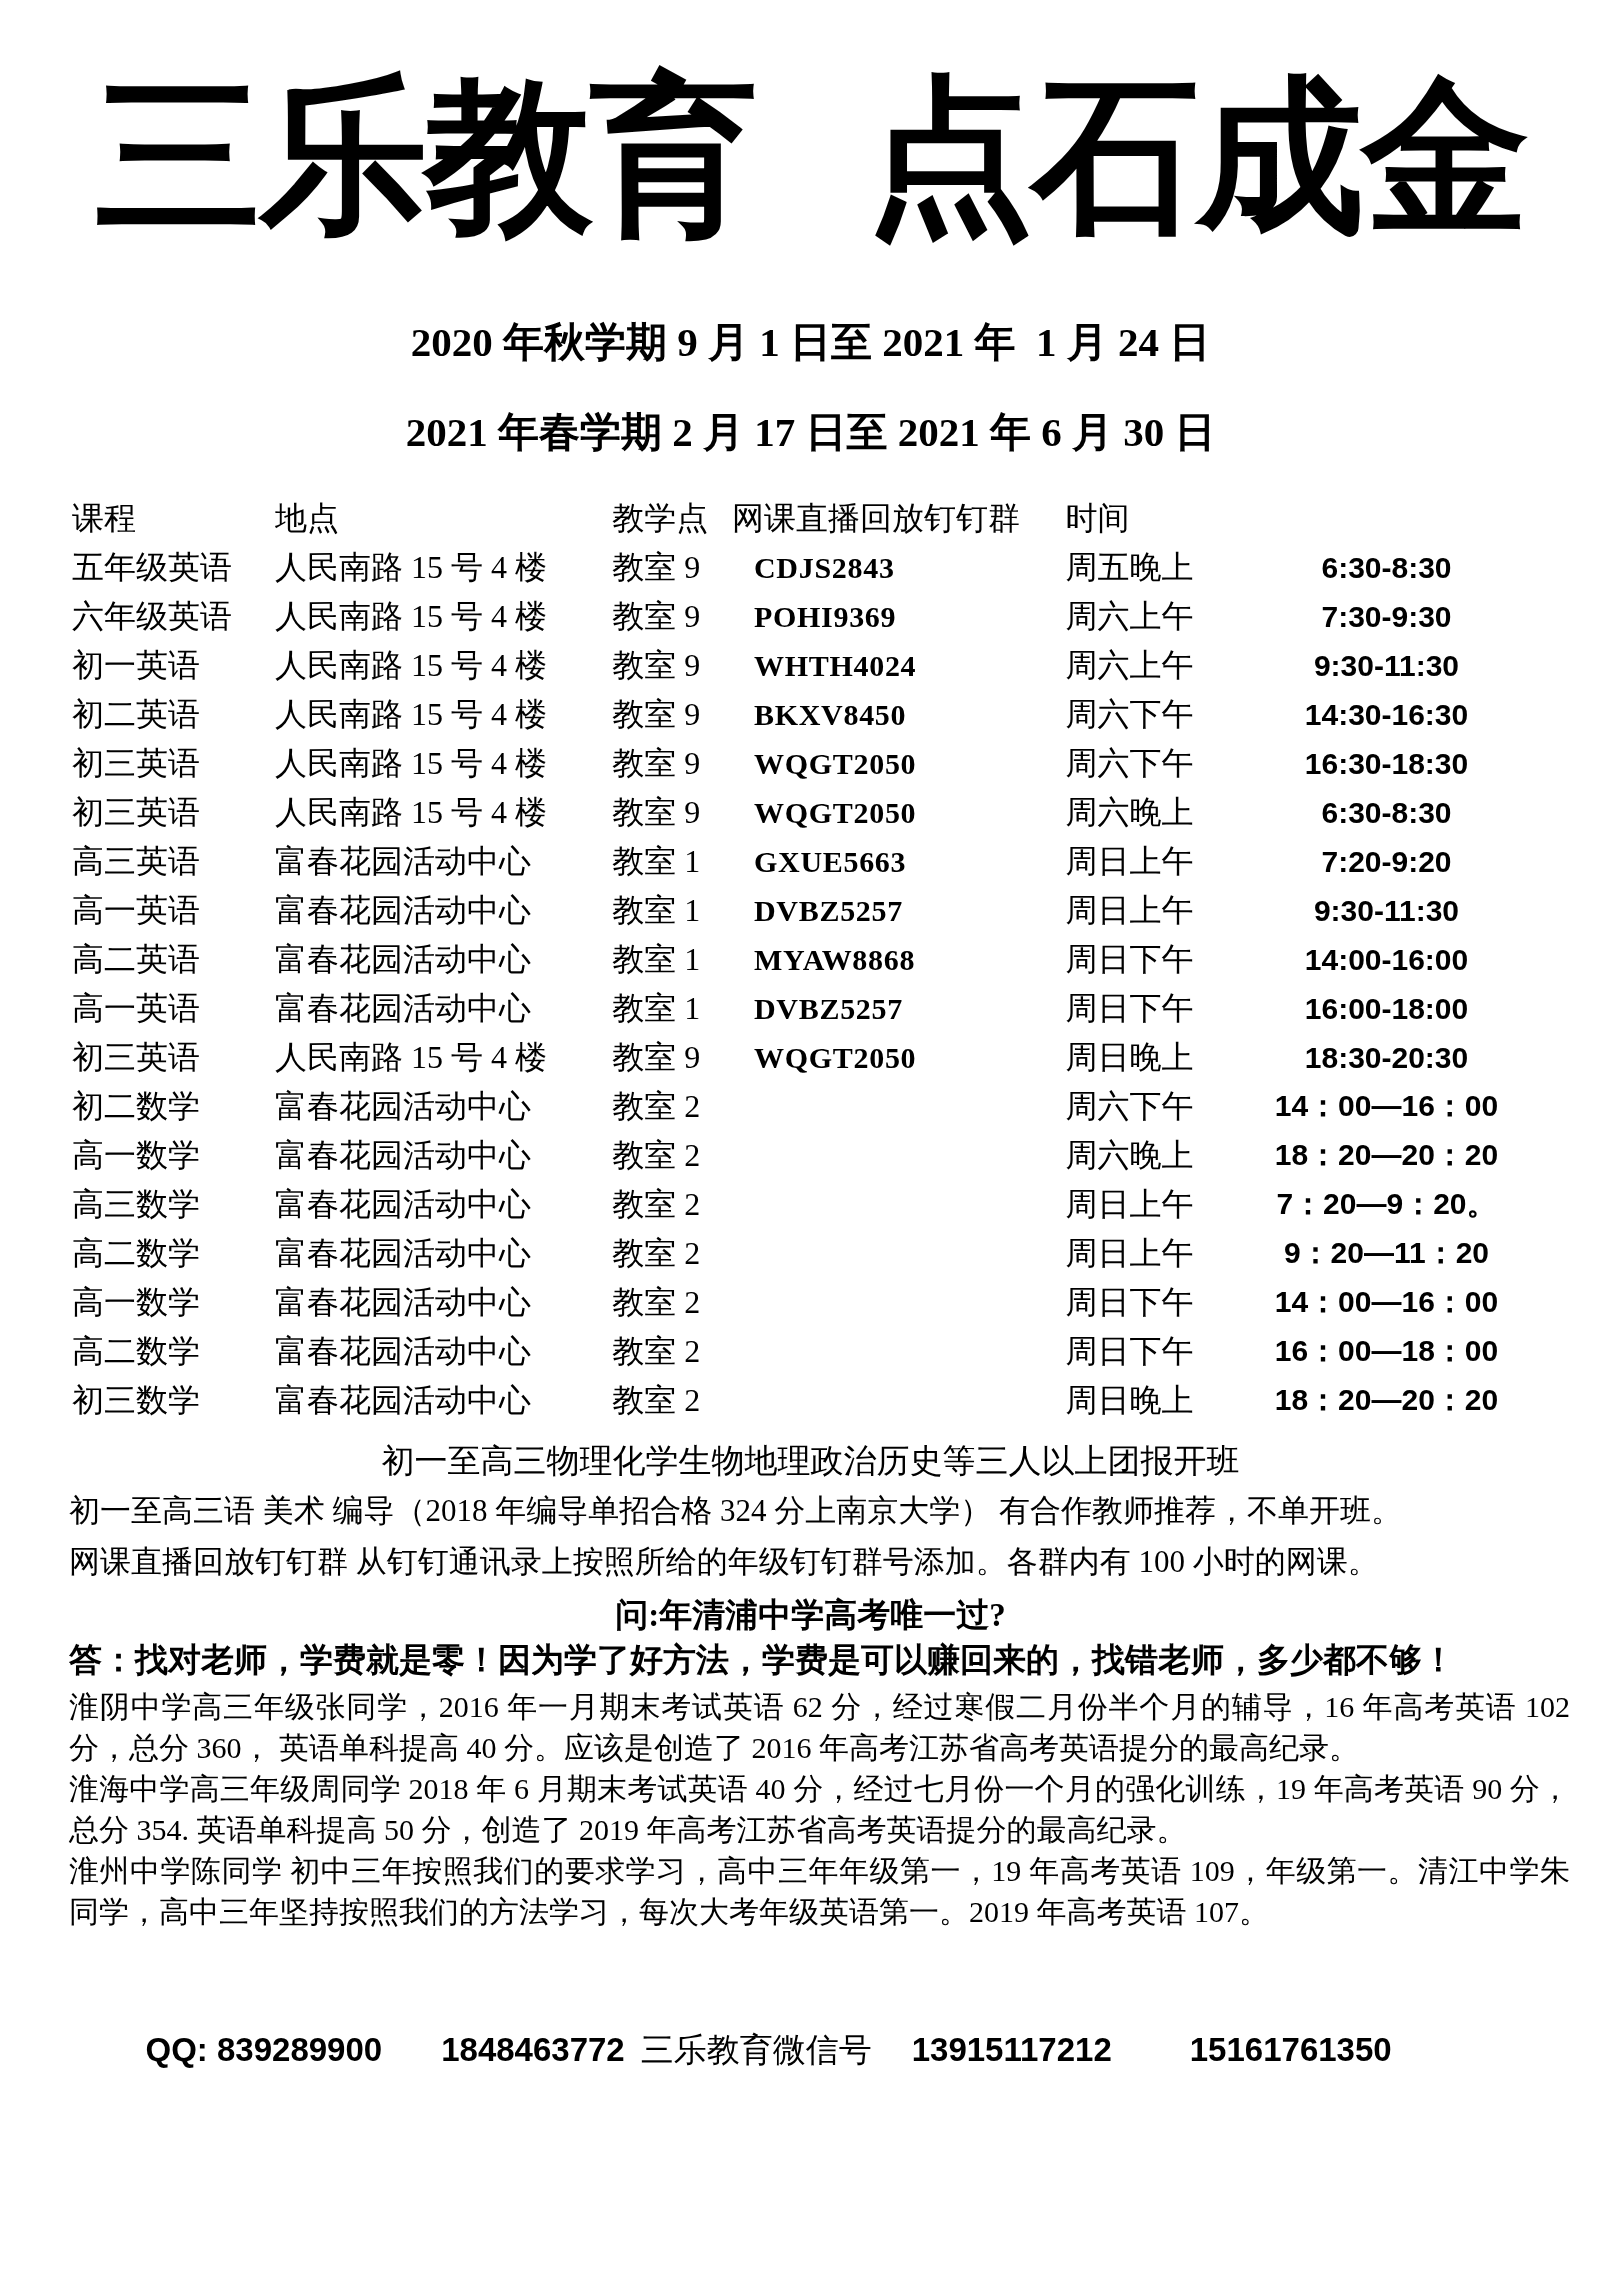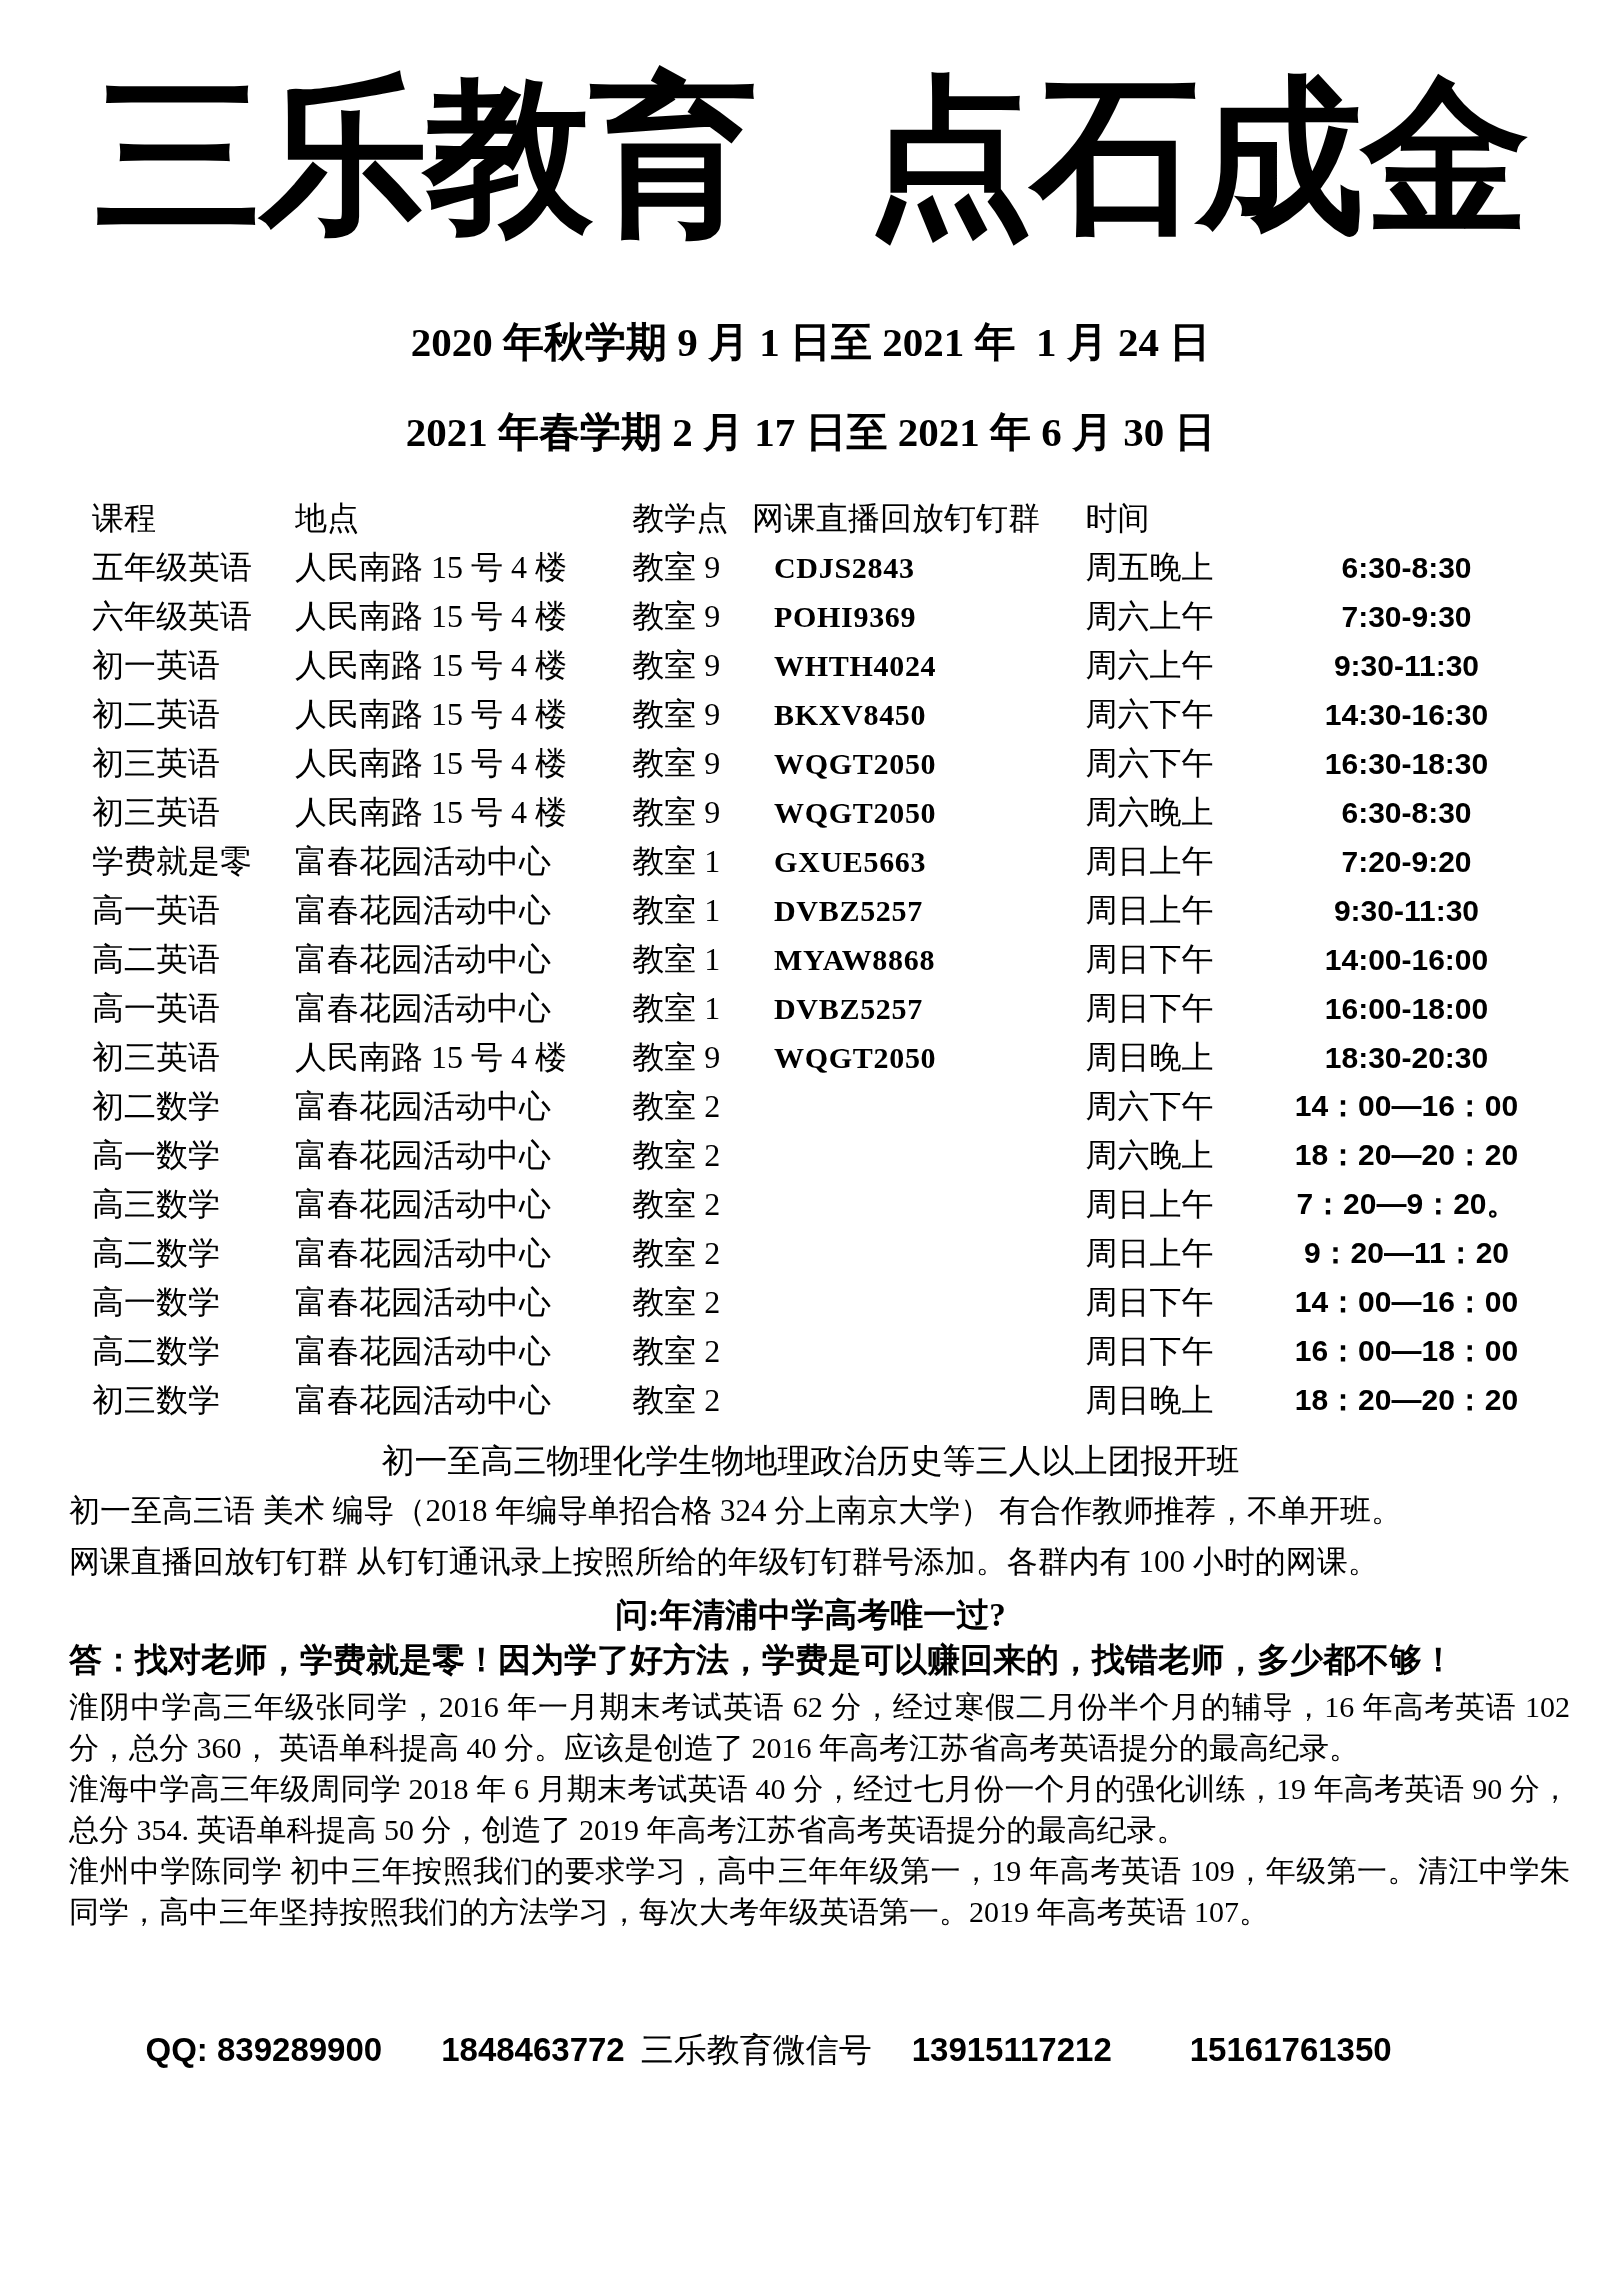--- a/index.html
+++ b/index.html
@@ -36,21 +36,21 @@
   .date-line {
     text-align: center;
     font-weight: bold;
     font-size: 41px;
     line-height: 90px;
     white-space: pre;
   }
   
   .schedule {
     margin-top: 17.4px;
-    padding-left: 92px;
+    padding-left: 72px;
   }
   .trow {
     display: grid;
     grid-template-columns: 203px 330px 127px 319px 178px 315px;
     height: 49px;
     align-items: center;
     font-size: 32px;
   }
   .trow .c { white-space: pre; overflow: visible; }
   .c.classroom { padding-left: 7.2px; }
@@ -205,21 +205,21 @@
     <div class="trow">
       <span class="c course">初三英语</span>
       <span class="c location">人民南路 15 号 4 楼</span>
       <span class="c classroom">教室 9</span>
       <span class="c group">WQGT2050</span>
       <span class="c day">周六晚上</span>
       <span class="c time">6:30-8:30</span>
     </div>
 
     <div class="trow">
-      <span class="c course">学费就是零</span>
+      <span class="c course">高三英语</span>
       <span class="c location">富春花园活动中心</span>
       <span class="c classroom">教室 1</span>
       <span class="c group">GXUE5663</span>
       <span class="c day">周日上午</span>
       <span class="c time">7:20-9:20</span>
     </div>
 
     <div class="trow">
       <span class="c course">高一英语</span>
       <span class="c location">富春花园活动中心</span>

